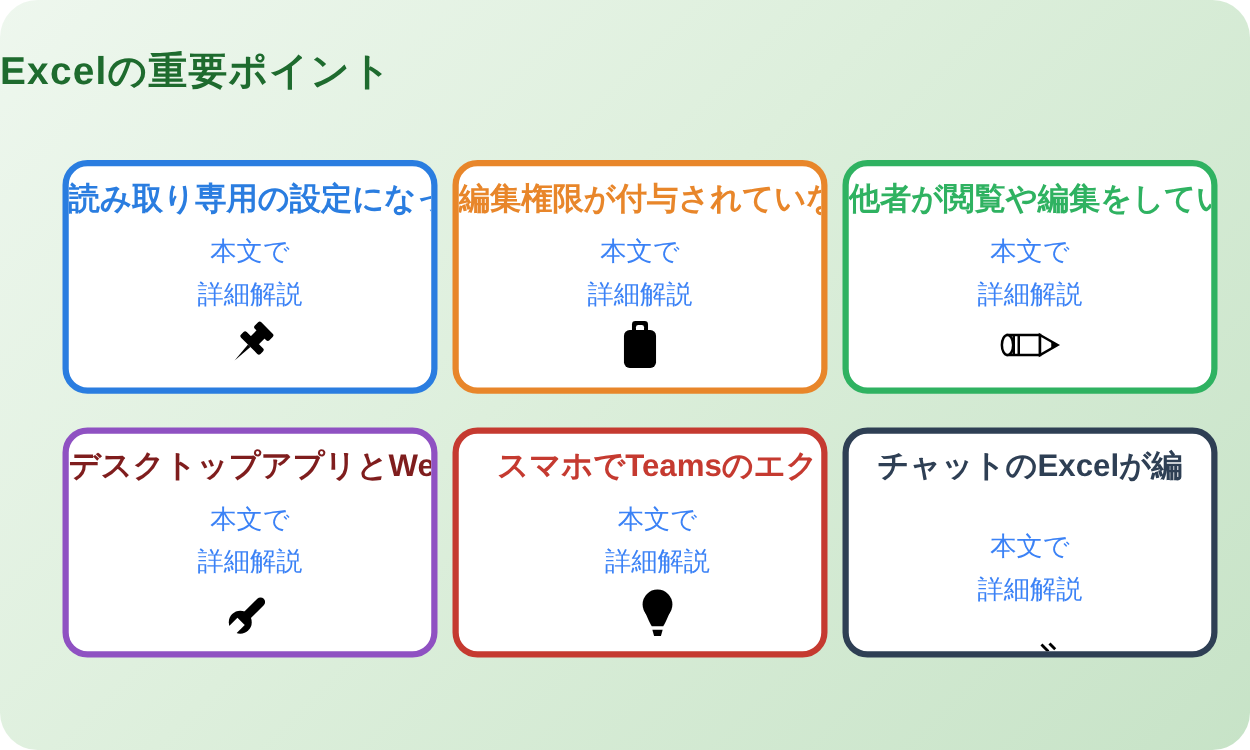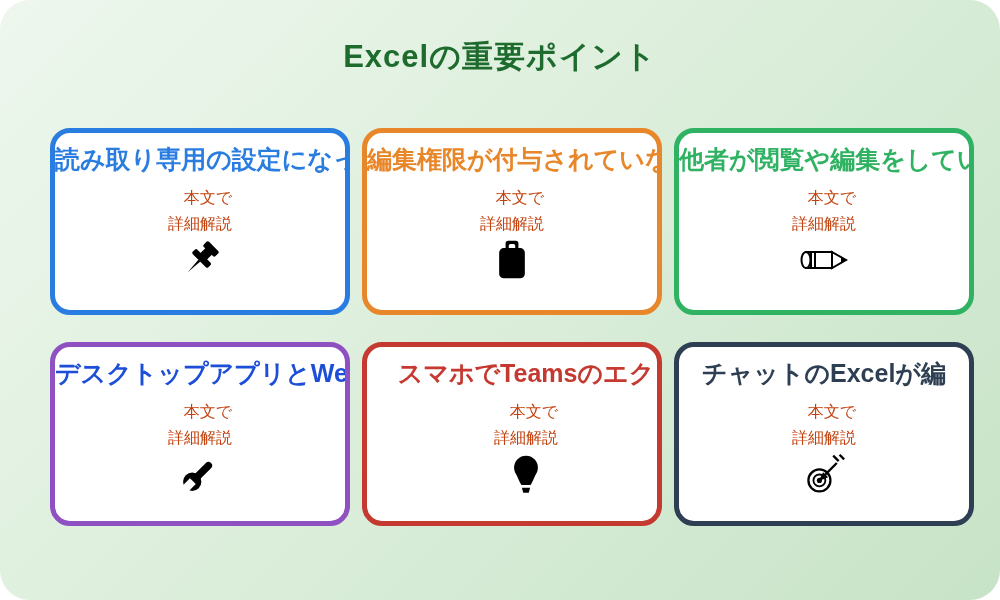--- a/index.html
+++ b/index.html
@@ -1,28 +1,28 @@
 <!DOCTYPE html>
 <html><head>
 <meta charset="utf-8">
 <style>
   html,body{margin:0;padding:0;background:#ffffff;}
   body{width:1000px;height:600px;font-family:"Liberation Sans","DejaVu Sans",sans-serif;}
   .poster{position:relative;width:1000px;height:600px;border-radius:30px;overflow:hidden;
     background:linear-gradient(135deg,#eef7ee 0%,#ddefdc 45%,#c7e3c7 100%);}
-  .poster-title{position:absolute;top:36px;left:0;width:1000px;text-align:center;
+  .poster-title{position:absolute;top:36px;left:0;width:1000px;text-align:left;
     font-size:31px;font-weight:bold;letter-spacing:1px;}
   .grid{position:absolute;left:50px;top:128px;display:grid;
     grid-template-columns:repeat(3,300px);grid-template-rows:187px 184px;
     column-gap:12px;row-gap:27px;}
   .card{background:#ffffff;border:5px solid #888;border-radius:20px;box-sizing:border-box;
     display:flex;flex-direction:column;align-items:center;overflow:hidden;}
   .card-title{width:100%;margin-top:11px;font-size:25px;font-weight:bold;line-height:1.25;
     white-space:nowrap;overflow:hidden;text-align:center;flex:0 0 auto;}
-  .card-body{margin-top:10px;font-size:16px;line-height:1.6;color:#c2410c;text-align:right;flex:0 0 auto;}
+  .card-body{margin-top:10px;font-size:21px;line-height:1.6;color:#3b82f6;text-align:center;flex:0 0 auto;}
   .card-icon{margin-top:1px;height:46px;display:flex;align-items:center;justify-content:center;flex:0 0 auto;}
   .card-icon svg{display:block;}
 </style>
 </head>
 <body>
 
 <div class="poster">
   <div class="poster-title" style="color: rgb(30, 107, 46);">Excelの重要ポイント</div>
 
   <div class="grid">
@@ -74,21 +74,21 @@
             <line x1="15" y1="8" x2="15" y2="24"></line>
             <line x1="19" y1="8" x2="19" y2="24"></line>
             <polygon points="36,8 50,16 36,24"></polygon>
           </g>
           <polygon points="45,13.2 50,16 45,18.8" fill="#000"></polygon>
         </svg>
       </div>
     </div>
 
     <div class="card" style="border-color: rgb(143, 81, 194);">
-      <div class="card-title" style="color: #1d4ed8;">デスクトップアプリとWe</div>
+      <div class="card-title" style="color: #7f1d1d;">デスクトップアプリとWe</div>
       <div class="card-body">
         <span>本文で</span><br>
         <span>詳細解説</span>
       </div>
       <div class="card-icon">
         <svg width="44" height="44" viewBox="0 0 48 48">
           <g transform="rotate(225 24 24)">
             <circle cx="24" cy="12" r="10" fill="#000"></circle>
             <rect x="19.5" y="0" width="9" height="13" fill="#fff"></rect>
             <rect x="20" y="14" width="8" height="27" rx="4" fill="#000"></rect>
@@ -105,21 +105,21 @@
       </div>
       <div class="card-icon">
         <svg width="44" height="44" viewBox="0 0 48 48">
           <circle cx="24" cy="17" r="13" fill="#000"></circle>
           <path d="M12.5 22 Q17 33 19 36 L29 36 Q31 33 35.5 22 Z" fill="#000"></path>
           <path d="M19.5 39 L28.5 39 L27 44.5 L21 44.5 Z" fill="#000"></path>
         </svg>
       </div>
     </div>
 
-    <div class="card" style="border-color: rgb(46, 63, 84);">
+    <div class="card" style="border-color: rgb(46, 63, 84); gap: 22px;">
       <div class="card-title" style="color: rgb(46, 63, 84);">チャットのExcelが編</div>
       <div class="card-body">
         <span>本文で</span><br>
         <span>詳細解説</span>
       </div>
       <div class="card-icon">
         <svg width="44" height="44" viewBox="0 0 48 48">
           <circle cx="19" cy="31" r="12" fill="#fff" stroke="#000" stroke-width="2.5"></circle>
           <circle cx="19" cy="31" r="6.5" fill="#fff" stroke="#000" stroke-width="2"></circle>
           <circle cx="19" cy="31" r="2.8" fill="#000"></circle>

